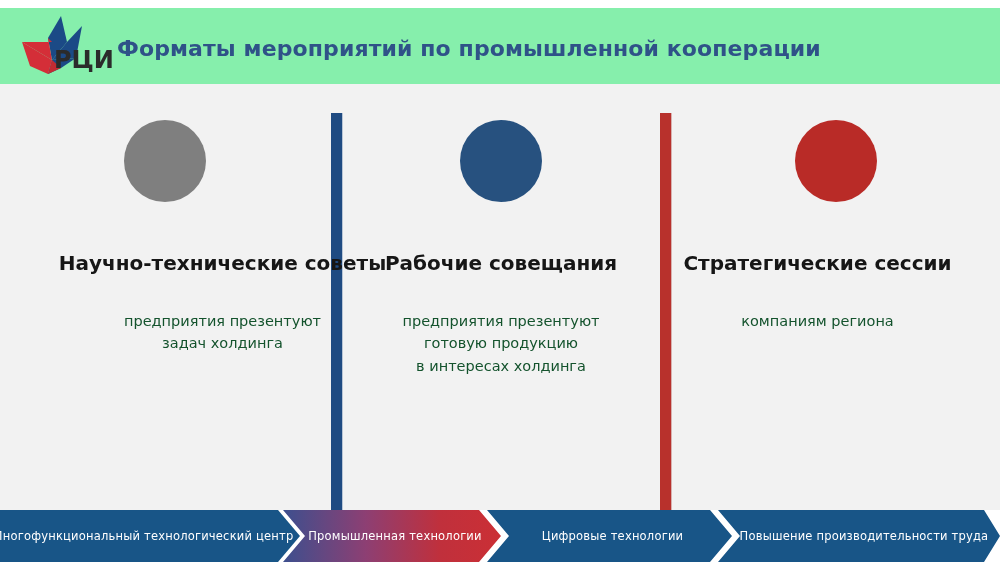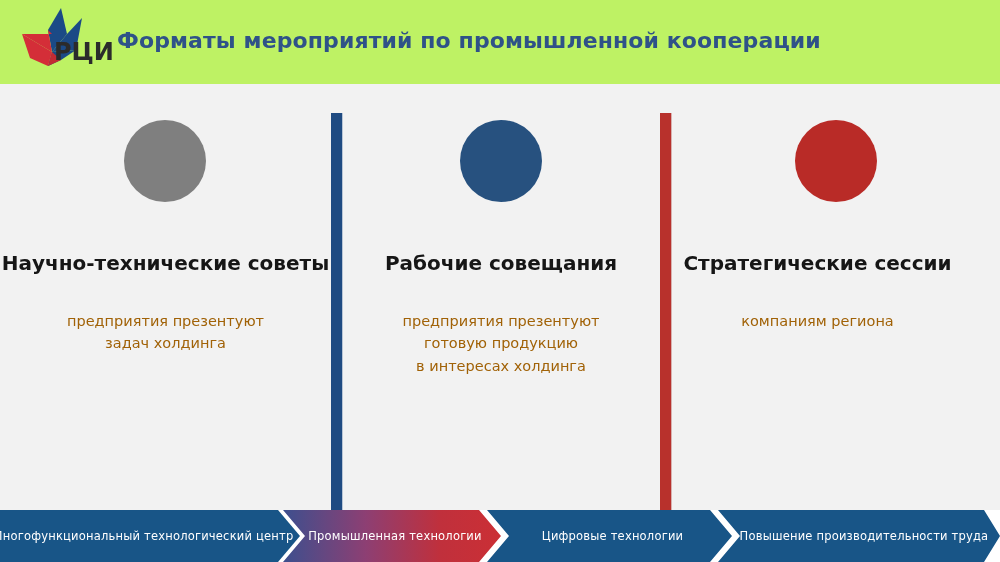--- a/index.html
+++ b/index.html
@@ -17,24 +17,24 @@
   #slide {
     position: relative;
     width: 1000px;
     height: 562px;
     background: #ffffff;
   }
 
   
   #header {
     position: absolute;
-    left: 0; top: 0;
+    left: 0; top: 8px;
     width: 1000px;
     height: 84px;
-    background: #bef264;
+    background: #86efac;
   }
 
   #logo {
     position: absolute;
     left: 8px;
     top: 4px;
     width: 104px;
     height: 72px;
   }
   #logo svg { display: block; }
@@ -69,21 +69,21 @@
   }
   .divider.blue { left: 331px; background: #1f4b82; border-right: 1px solid #b9c6d6; }
   .divider.red  { left: 660px; background: #b8312c; border-right: 1px solid #d8b2b0; }
 
   
   .column {
     position: absolute;
     top: 0;
     height: 426px;
   }
-  .col-1 { left: 0px;   width: 331px; }
+  .col-1 { left: 0px;   width: 331px; padding-left: 38px; }
   .col-2 { left: 342px; width: 318px; }
   .col-3 { left: 671px; width: 293px; }
 
   .circle {
     position: absolute;
     top: 36px;
     width: 82px;
     height: 82px;
     border-radius: 50%;
   }
@@ -102,21 +102,21 @@
     white-space: nowrap;
   }
 
   .col-desc {
     position: absolute;
     top: 226px;
     width: 100%;
     text-align: center;
     font-size: 14.5px;
     line-height: 1.55;
-    color: #a16207;
+    color: #14532d;
   }
   .col-desc .line { display: block; }
 
   
   #navbar {
     position: absolute;
     left: 0;
     top: 510px;
     width: 1000px;
     height: 52px;

